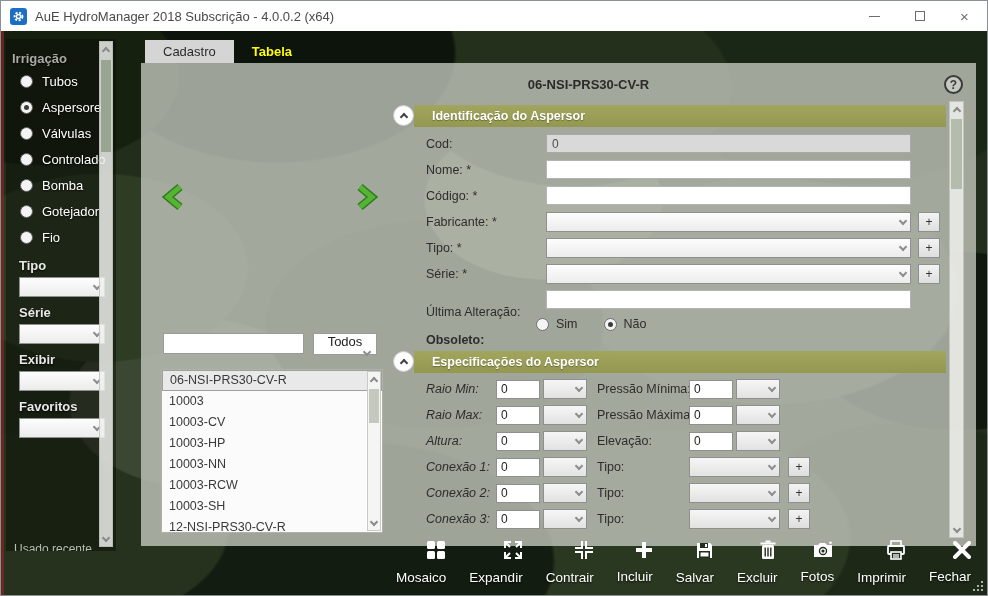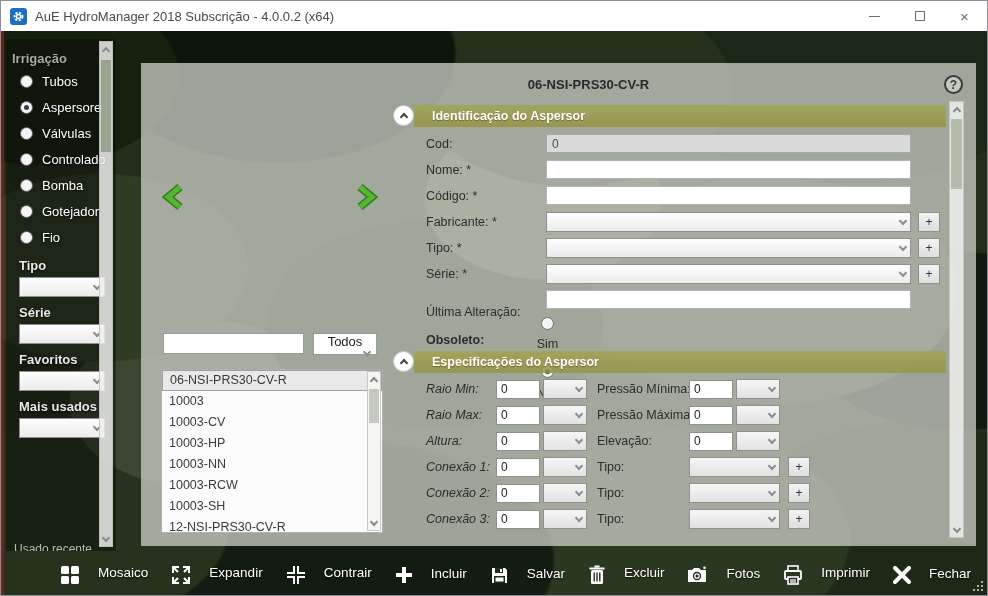--- a/index.html
+++ b/index.html
@@ -86,38 +86,38 @@
   
   .section-bar{position:absolute;left:273px;width:532px;height:22px;background:linear-gradient(rgba(162,165,84,.88),rgba(146,149,70,.88));display:flex;align-items:center;padding-left:18px;font-size:12.5px;font-weight:bold;color:#ffffff;text-shadow:0 1px 1px rgba(60,60,20,.5);}
   .collapse-circle{position:absolute;left:252px;width:21px;height:21px;border-radius:50%;background:#fdfdfd;border:1px solid #c9c9c9;display:flex;align-items:center;justify-content:center;cursor:pointer;z-index:2;}
   .collapse-circle .ch{width:6px;height:6px;border-left:2px solid #444;border-top:2px solid #444;transform:rotate(45deg);margin-top:3px;}
   
   .frm-label{position:absolute;left:285px;font-size:12.5px;color:#2d2d2d;white-space:nowrap;}
   .ti{position:absolute;left:405px;width:365px;height:19px;border:1px solid #b3b3b3;background:#fff;font-size:12px;color:#444;padding:0 5px;font-family:"Liberation Sans",sans-serif;}
   .ti.gray{background:#d9d9d9;border-color:#a8a8a8;color:#4e4e4e;}
   .wide-dd{position:absolute;left:405px;width:365px;height:20px;}
   .plus-btn{position:absolute;left:777px;width:22px;height:20px;background:linear-gradient(#f3f3f3,#dedede);border:1px solid #8f8f8f;font-size:12px;color:#333;line-height:1;cursor:pointer;font-family:"Liberation Sans",sans-serif;}
-  .radio-group{position:absolute;left:395px;display:flex;align-items:center;gap:7px;font-size:12.5px;color:#2d2d2d;flex-direction:column;}
+  .radio-group{position:absolute;left:395px;display:flex;align-items:center;gap:7px;font-size:12.5px;color:#2d2d2d;}
   .radio-group .radio{border-color:#6e6e6e;}
   .radio-group .gap{width:12px;}
   
   .spec-rows{position:absolute;left:285px;top:316px;}
   .spec-row{display:flex;align-items:center;height:20px;margin-bottom:6px;}
   .spec-label.l{width:70px;font-size:12.5px;color:#2d2d2d;white-space:nowrap;font-style:italic;}
   .spec-label.r{width:92px;margin-left:10px;font-size:12.5px;color:#2d2d2d;white-space:nowrap;}
   .num{width:44px;height:19px;border:1px solid #8f8f8f;background:#fff;font-size:12px;color:#222;padding:0 4px;font-family:"Liberation Sans",sans-serif;}
   .unit-select{width:44px;height:20px;margin-left:3px;background:linear-gradient(#f6f6f6,#e2e2e2);border:1px solid #8f8f8f;display:flex;align-items:center;padding:0 4px;cursor:default;}
   .right-unit{display:flex;align-items:center;}
   .right-sel{display:none;align-items:center;}
   .spec-row.sel .right-sel{display:flex;}
   .wide-select{width:91px;height:20px;background:linear-gradient(#f6f6f6,#e2e2e2);border:1px solid #8f8f8f;display:flex;align-items:center;padding:0 4px;cursor:default;}
   .sel-plus{position:static;margin-left:8px;width:22px;height:20px;background:linear-gradient(#f3f3f3,#dedede);border:1px solid #8f8f8f;font-size:12px;color:#333;cursor:pointer;font-family:"Liberation Sans",sans-serif;}
   
   .toolbar{position:absolute;right:16px;bottom:10px;display:flex;align-items:center;gap:23px;}
-  .tb-btn{display:flex;align-items:flex-start;gap:18px;color:#fff;font-size:13.5px;cursor:pointer;text-shadow:0 1px 2px rgba(0,0,0,.8);white-space:nowrap;}
+  .tb-btn{display:flex;align-items:flex-end;gap:10px;color:#fff;font-size:13.5px;cursor:pointer;text-shadow:0 1px 2px rgba(0,0,0,.8);white-space:nowrap;flex-direction:column;}
   .grip{position:absolute;right:3px;bottom:3px;width:12px;height:12px;}
 </style>
 </head>
 <body>
 
 <div class="window">
 
   <div class="titlebar">
     <span class="app-icon">
       <svg width="13" height="13" viewBox="0 0 20 20">
@@ -192,48 +192,52 @@
             </div>
 
 
             <div class="sb-filter">
               <div class="sb-filter-label">Série</div>
               <div class="dropdown">
                 <span class="chev"></span>
               </div>
             </div>
 
+            <div class="sb-filter">
+              <div class="sb-filter-label">Exibir</div>
+              <div class="dropdown">
+                <span class="chev"></span>
+              </div>
+            </div>
 
             <div class="sb-filter">
               <div class="sb-filter-label">Favoritos</div>
               <div class="dropdown">
                 <span class="chev"></span>
               </div>
             </div>
 
-            <div class="sb-filter">
-              <div class="sb-filter-label">Mais usados</div>
-              <div class="dropdown">
-                <span class="chev"></span>
-              </div>
-            </div>
           </div>
       </div>
       <div class="sb-clipped">Usado recente</div>
       <div class="sbar" style="left:93px;top:2px;width:14px;height:506px;">
         <span class="sb-arrow up">
             <span class="ch-up"></span>
           </span>
         <span class="sb-thumb" style="top:18px;height:92px;"></span>
         <span class="sb-arrow down">
             <span class="ch-dn"></span>
           </span>
       </div>
     </div>
 
+    <div class="tabs">
+      <div class="tab active">Cadastro</div>
+      <div class="tab inactive">Tabela</div>
+    </div>
 
     <div class="panel">
       <div class="panel-title">06-NSI-PRS30-CV-R</div>
       <div class="help-circle">?</div>
 
       <div class="nav-arrow prev">
         <svg width="26" height="28" viewBox="0 0 26 28">
           <path d="M19 4 L7 14 L19 24" fill="none" stroke="#2f7a1a" stroke-width="8" stroke-linejoin="miter"></path>
           <path d="M19 4 L7 14 L19 24" fill="none" stroke="#55b434" stroke-width="5"></path>
         </svg>

